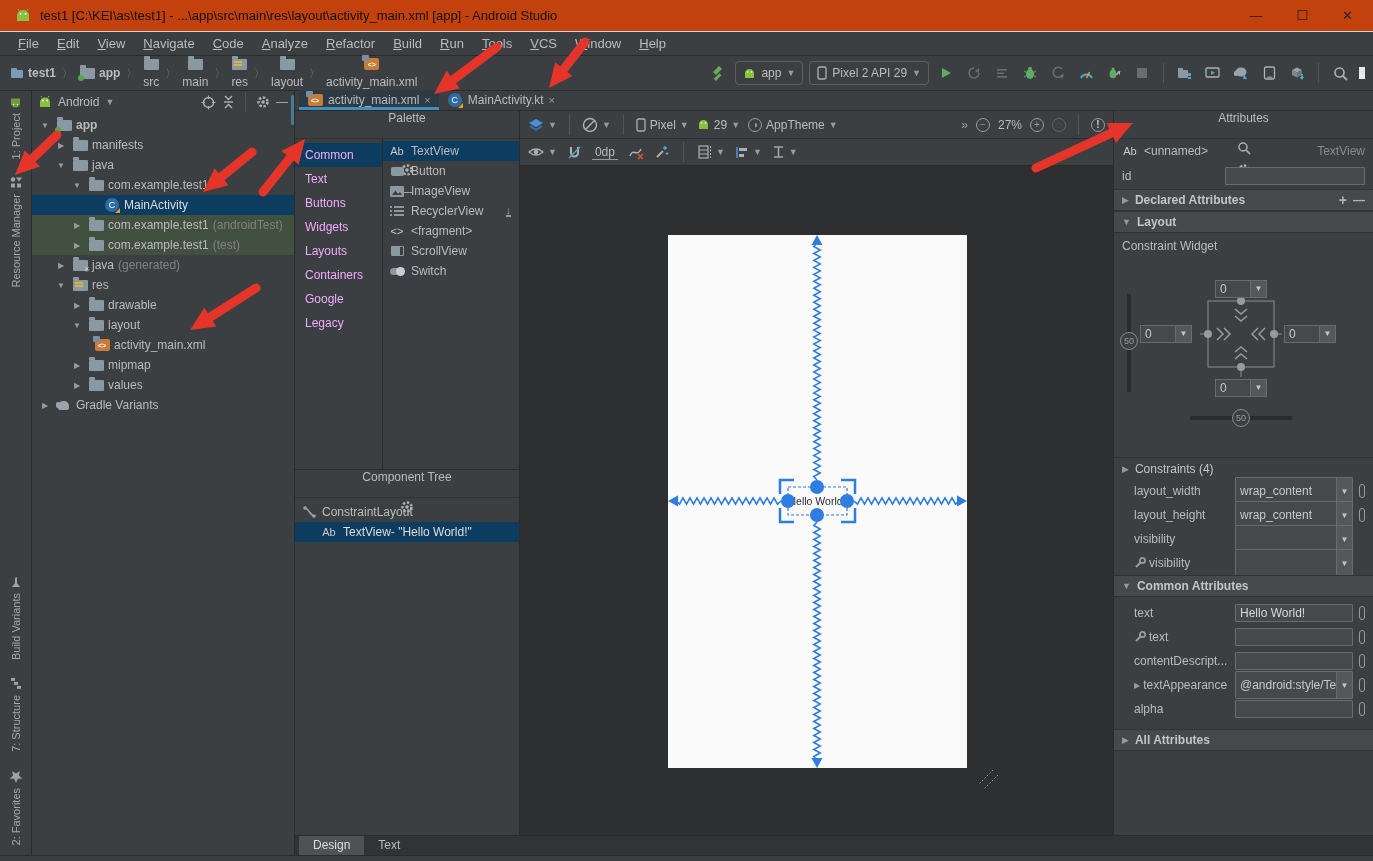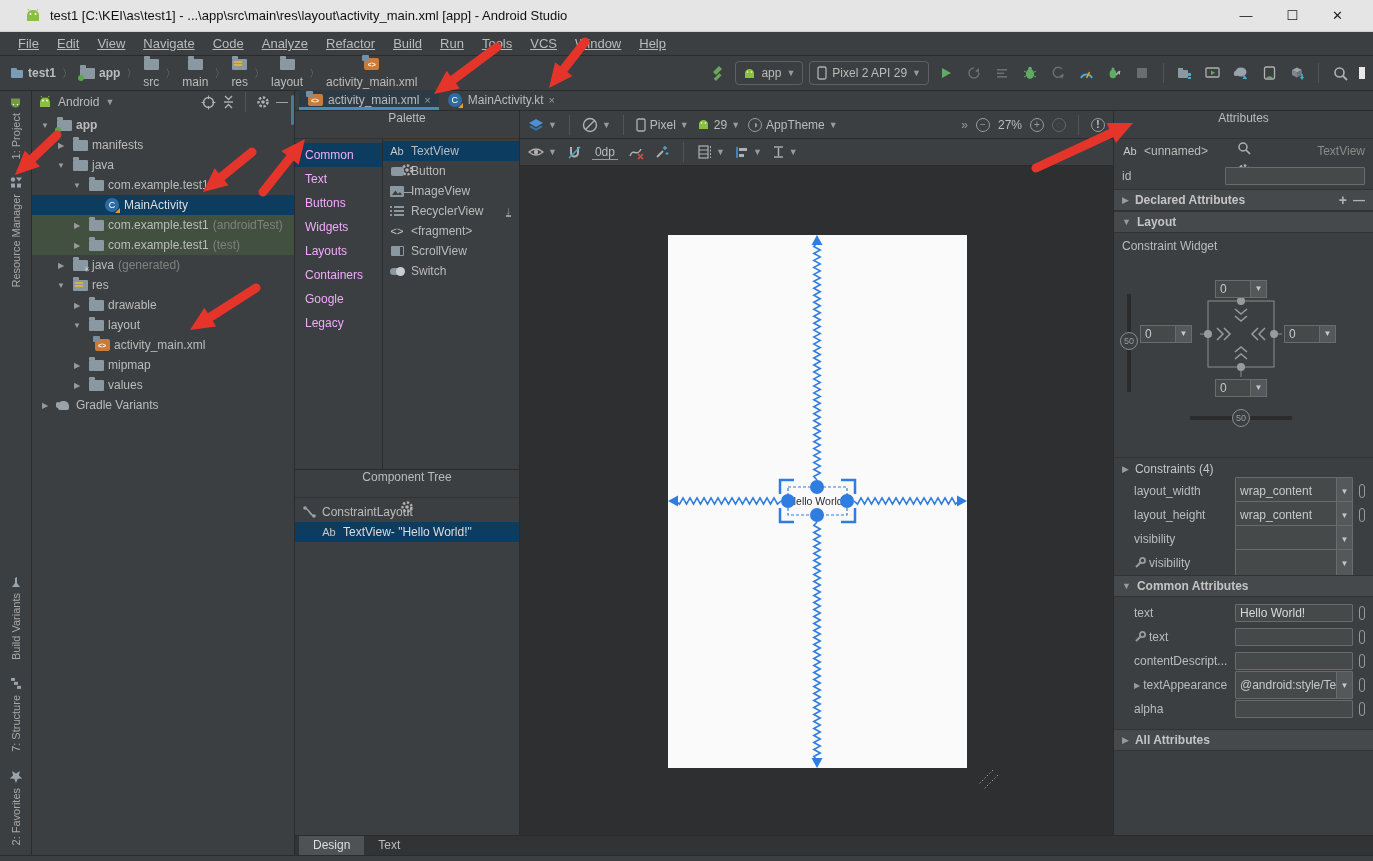--- a/index.html
+++ b/index.html
@@ -1,28 +1,28 @@
 <!DOCTYPE html>
 <html><head>
 <meta charset="utf-8">
 <style>
   * { margin:0; padding:0; box-sizing:border-box; }
   html,body { width:1373px; height:861px; overflow:hidden; background:#2b2b2b;
     font-family:"Liberation Sans","DejaVu Sans",sans-serif; font-size:12px; color:#bbbbbb; }
   .app { position:relative; width:1373px; height:861px; background:#3c3f41; }
 
   
-  .titlebar { height:32px; background:#e5e5e5; color:#111; display:flex; align-items:center; padding:0 24px; border-bottom:1px solid #d0d0d0;}
+  .titlebar { height:32px; background:#c2410c; color:#111; display:flex; align-items:center; padding:0 14px; border-bottom:1px solid #d0d0d0;}
   .titlebar .ttl { font-size:13px; margin-left:8px; flex:1; white-space:nowrap; overflow:hidden;}
   .winbtns { display:flex; gap:34px; margin-right:6px; color:#222; font-size:13px;}
   .winbtns span { cursor:default; }
 
   
   .menubar { height:24px; background:#3c3f41; display:flex; align-items:center; padding-left:10px; gap:2px; border-bottom:1px solid #2b2b2b;}
-  .menu-item { padding:2px 8px; font-size:13px; color:#bbb;text-decoration:underline; }
+  .menu-item { padding:2px 8px; font-size:13px; color:#bbb; }
   .menu-item::first-letter { text-decoration:underline; }
 
   
   .toolbar { height:35px; background:#3c3f41; border-bottom:1px solid #2b2b2b; display:flex; align-items:center; padding:0 8px;}
   .crumbs { display:flex; align-items:center; gap:2px; }
   .crumb { display:flex; align-items:center; gap:4px; padding:2px 2px; font-weight:bold; color:#bbb; }
   .crumb.plain { font-weight:normal;flex-direction:column; }
   .crumb-sep { color:#777; font-size:11px; padding:0 2px;}
   .tb-right { margin-left:auto; display:flex; align-items:center; gap:6px; }
   .chip { display:flex; align-items:center; gap:5px; border:1px solid #5e6163; border-radius:4px; padding:2px 7px; height:24px; color:#bbb;}

